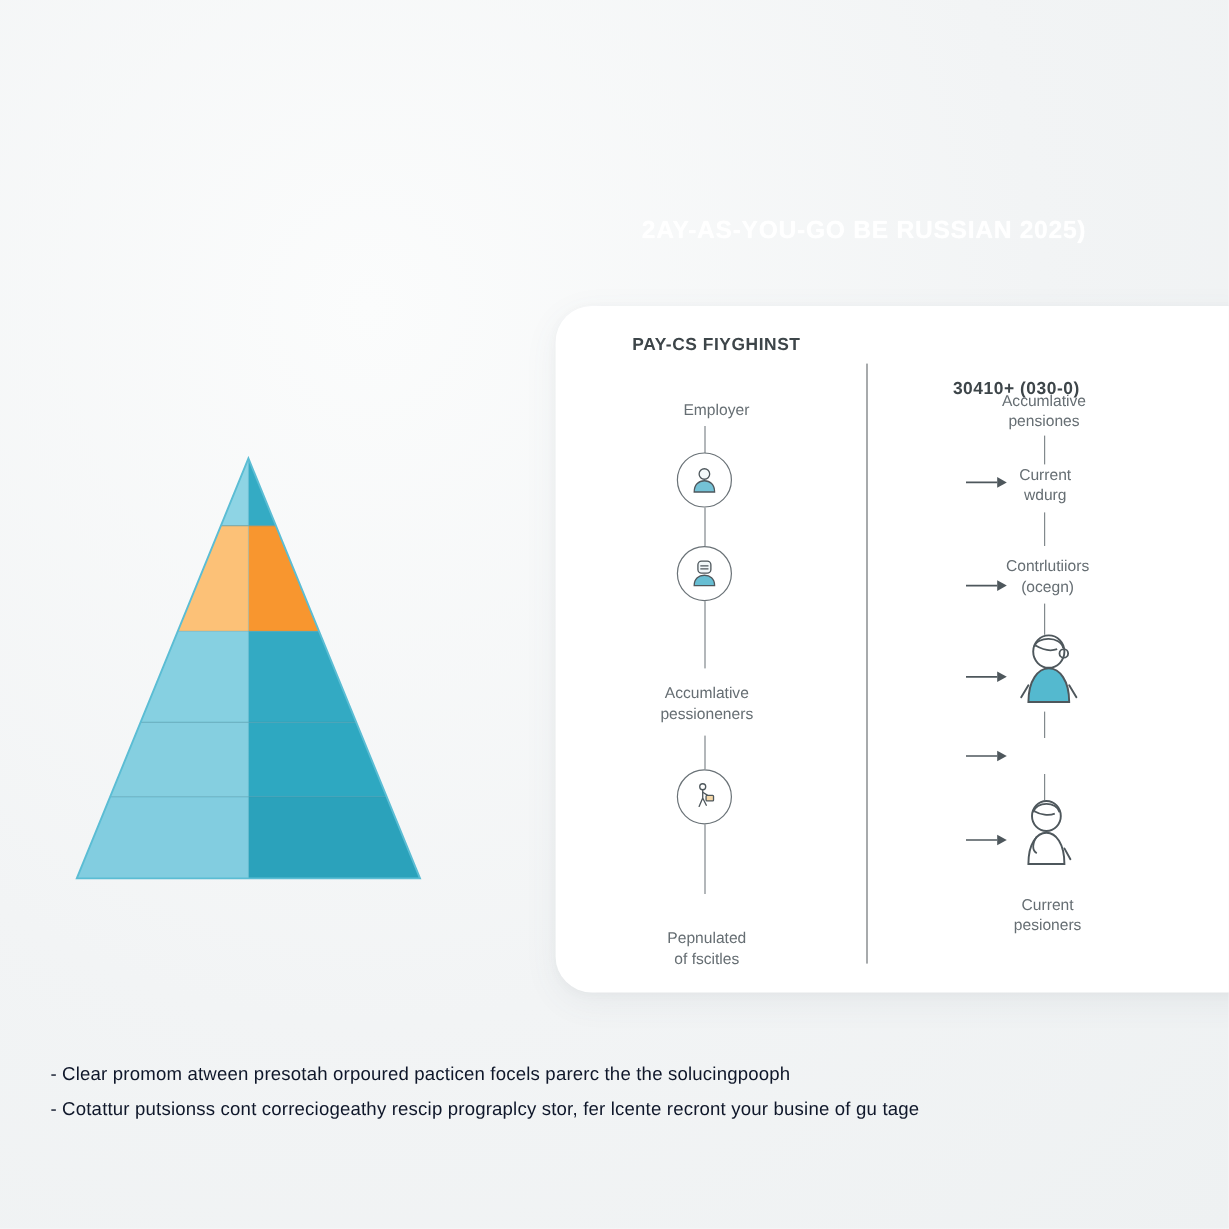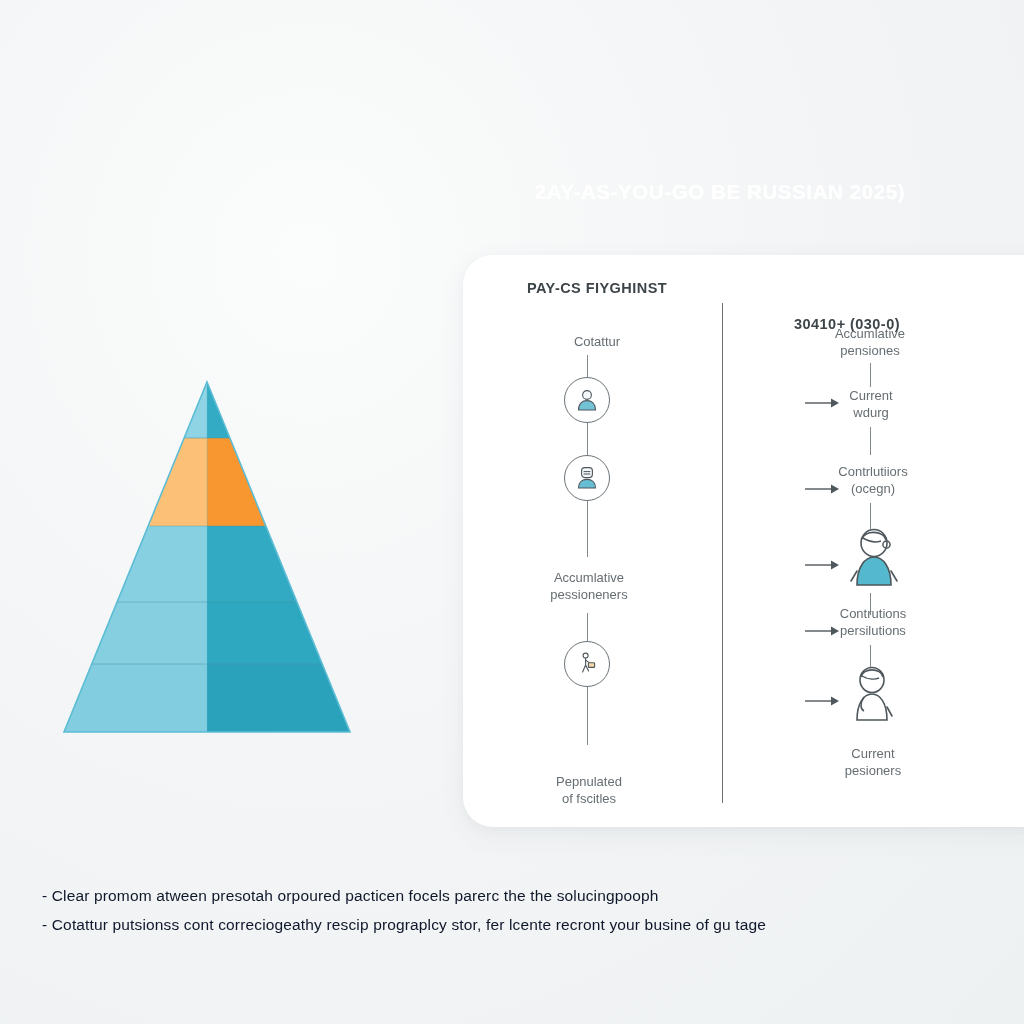--- a/index.html
+++ b/index.html
@@ -177,21 +177,21 @@
   </svg>
 </div>
 
 <div class="card">
 
   <div class="card-divider"></div>
 
   <div class="col-head left">PAY-CS FIYGHINST</div>
   <div class="col-head right">30410+ (030-0)</div>
 
-  <div class="flow-label" style="left:64px; top:78px; width:140px;">Cotattur</div>
+  <div class="flow-label" style="left:64px; top:78px; width:140px;">Employer</div>
 
   <div class="connector" style="left:124px; top:100px; height:32px;"></div>
 
   <div class="circle-icon" style="left:101px; top:122px;">
     <svg width="26" height="26" viewBox="0 0 26 26" xmlns="http://www.w3.org/2000/svg">
       <circle cx="13" cy="8" r="4.4" fill="#f4f9fa" stroke="#4e575c" stroke-width="1.1"></circle>
       <path d="M4.5 23 C4.5 16.6 8.4 13.6 13 13.6 C17.6 13.6 21.5 16.6 21.5 23 Z" fill="#74c2d6" stroke="#4e575c" stroke-width="1.1"></path>
     </svg>
   </div>
 
@@ -272,22 +272,20 @@
   </div>
 
   <div class="connector" style="left:407px; top:338px; height:22px;"></div>
 
   <div class="arrow" style="left:341px; top:368px;">
     <svg width="36" height="12" viewBox="0 0 36 12" xmlns="http://www.w3.org/2000/svg">
       <line x1="1" y1="6" x2="27" y2="6" stroke="#4e575c" stroke-width="1.4"></line>
       <polygon points="27,1.6 35,6 27,10.4" fill="#4e575c"></polygon>
     </svg>
   </div>
-  <div class="flow-label" style="left:334px; top:350px; width:152px;">Contrutions
-persilutions</div>
 
   <div class="connector" style="left:407px; top:390px; height:22px;"></div>
 
   <div class="arrow" style="left:341px; top:438px;">
     <svg width="36" height="12" viewBox="0 0 36 12" xmlns="http://www.w3.org/2000/svg">
       <line x1="1" y1="6" x2="27" y2="6" stroke="#4e575c" stroke-width="1.4"></line>
       <polygon points="27,1.6 35,6 27,10.4" fill="#4e575c"></polygon>
     </svg>
   </div>
   <div style="position:absolute; left:383px; top:410px;">

